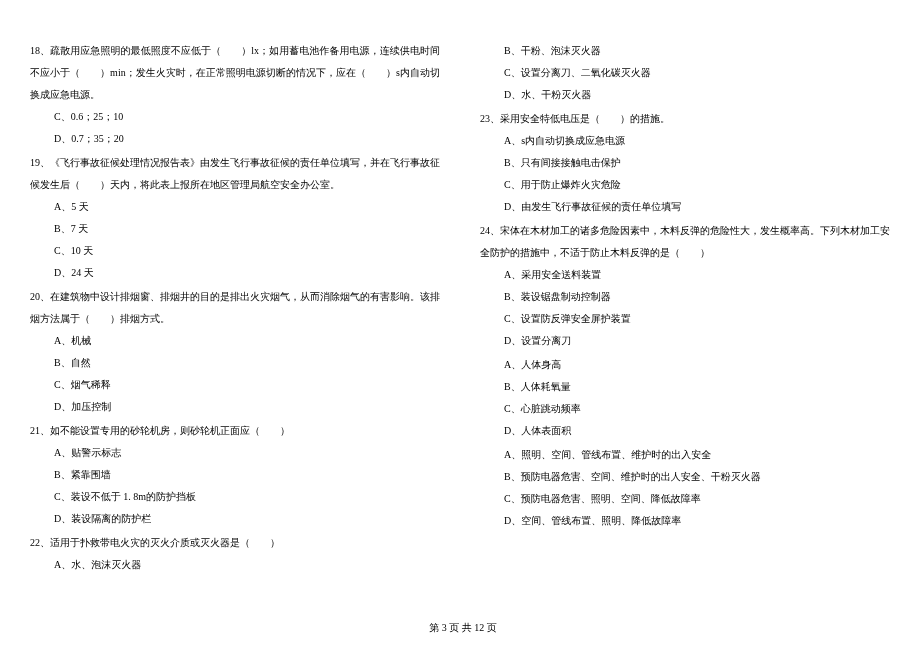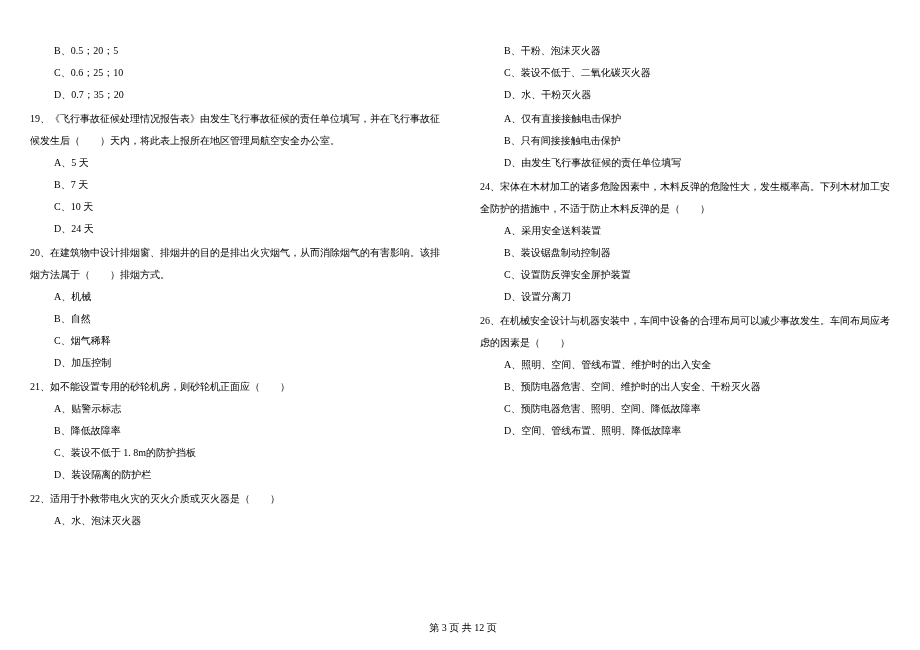--- a/index.html
+++ b/index.html
@@ -47,22 +47,22 @@
       font-size: 10px;
     }
   </style>
 </head>
 <body>
 
 <div class="columns">
   <div class="column">
 
     <div class="question">
+      <div class="question-text">18、疏散用应急照明的最低照度不应低于（　　）lx；如用蓄电池作备用电源，连续供电时间不应小于（　　）min；发生火灾时，在正常照明电源切断的情况下，应在（　　）s内自动切换成应急电源。</div>
       <div class="options">
-        <span class="option">B、0.5；20；5</span>
         <span class="option">C、0.6；25；10</span>
         <span class="option">D、0.7；35；20</span>
       </div>
     </div>
 
     <div class="question">
       <div class="question-text">19、《飞行事故征候处理情况报告表》由发生飞行事故征候的责任单位填写，并在飞行事故征候发生后（　　）天内，将此表上报所在地区管理局航空安全办公室。</div>
       <div class="options">
         <span class="option">A、5 天</span>
         <span class="option">B、7 天</span>
@@ -78,68 +78,75 @@
         <span class="option">B、自然</span>
         <span class="option">C、烟气稀释</span>
         <span class="option">D、加压控制</span>
       </div>
     </div>
 
     <div class="question">
       <div class="question-text">21、如不能设置专用的砂轮机房，则砂轮机正面应（　　）</div>
       <div class="options">
         <span class="option">A、贴警示标志</span>
-        <span class="option">B、降低故障率</span>
+        <span class="option">B、紧靠围墙</span>
         <span class="option">C、装设不低于 1. 8m的防护挡板</span>
         <span class="option">D、装设隔离的防护栏</span>
       </div>
     </div>
 
     <div class="question">
       <div class="question-text">22、适用于扑救带电火灾的灭火介质或灭火器是（　　）</div>
       <div class="options">
         <span class="option">A、水、泡沫灭火器</span>
       </div>
     </div>
 
   </div>
 
   <div class="column">
 
     <div class="question">
       <div class="options">
         <span class="option">B、干粉、泡沫灭火器</span>
-        <span class="option">C、装设不低于、二氧化碳灭火器</span>
+        <span class="option">C、设置分离刀、二氧化碳灭火器</span>
         <span class="option">D、水、干粉灭火器</span>
       </div>
     </div>
 
     <div class="question">
+      <div class="question-text">23、采用安全特低电压是（　　）的措施。</div>
       <div class="options">
-        <span class="option">A、仅有直接接触电击保护</span>
+        <span class="option">A、s内自动切换成应急电源</span>
         <span class="option">B、只有间接接触电击保护</span>
+        <span class="option">C、用于防止爆炸火灾危险</span>
         <span class="option">D、由发生飞行事故征候的责任单位填写</span>
       </div>
     </div>
 
     <div class="question">
       <div class="question-text">24、宋体在木材加工的诸多危险因素中，木料反弹的危险性大，发生概率高。下列木材加工安全防护的措施中，不适于防止木料反弹的是（　　）</div>
       <div class="options">
         <span class="option">A、采用安全送料装置</span>
         <span class="option">B、装设锯盘制动控制器</span>
         <span class="option">C、设置防反弹安全屏护装置</span>
         <span class="option">D、设置分离刀</span>
       </div>
     </div>
 
     <div class="question">
+      <div class="options">
+        <span class="option">A、人体身高</span>
+        <span class="option">B、人体耗氧量</span>
+        <span class="option">C、心脏跳动频率</span>
+        <span class="option">D、人体表面积</span>
+      </div>
     </div>
 
     <div class="question">
-      <div class="question-text">26、在机械安全设计与机器安装中，车间中设备的合理布局可以减少事故发生。车间布局应考虑的因素是（　　）</div>
       <div class="options">
         <span class="option">A、照明、空间、管线布置、维护时的出入安全</span>
         <span class="option">B、预防电器危害、空间、维护时的出人安全、干粉灭火器</span>
         <span class="option">C、预防电器危害、照明、空间、降低故障率</span>
         <span class="option">D、空间、管线布置、照明、降低故障率</span>
       </div>
     </div>
 
 
   </div>

